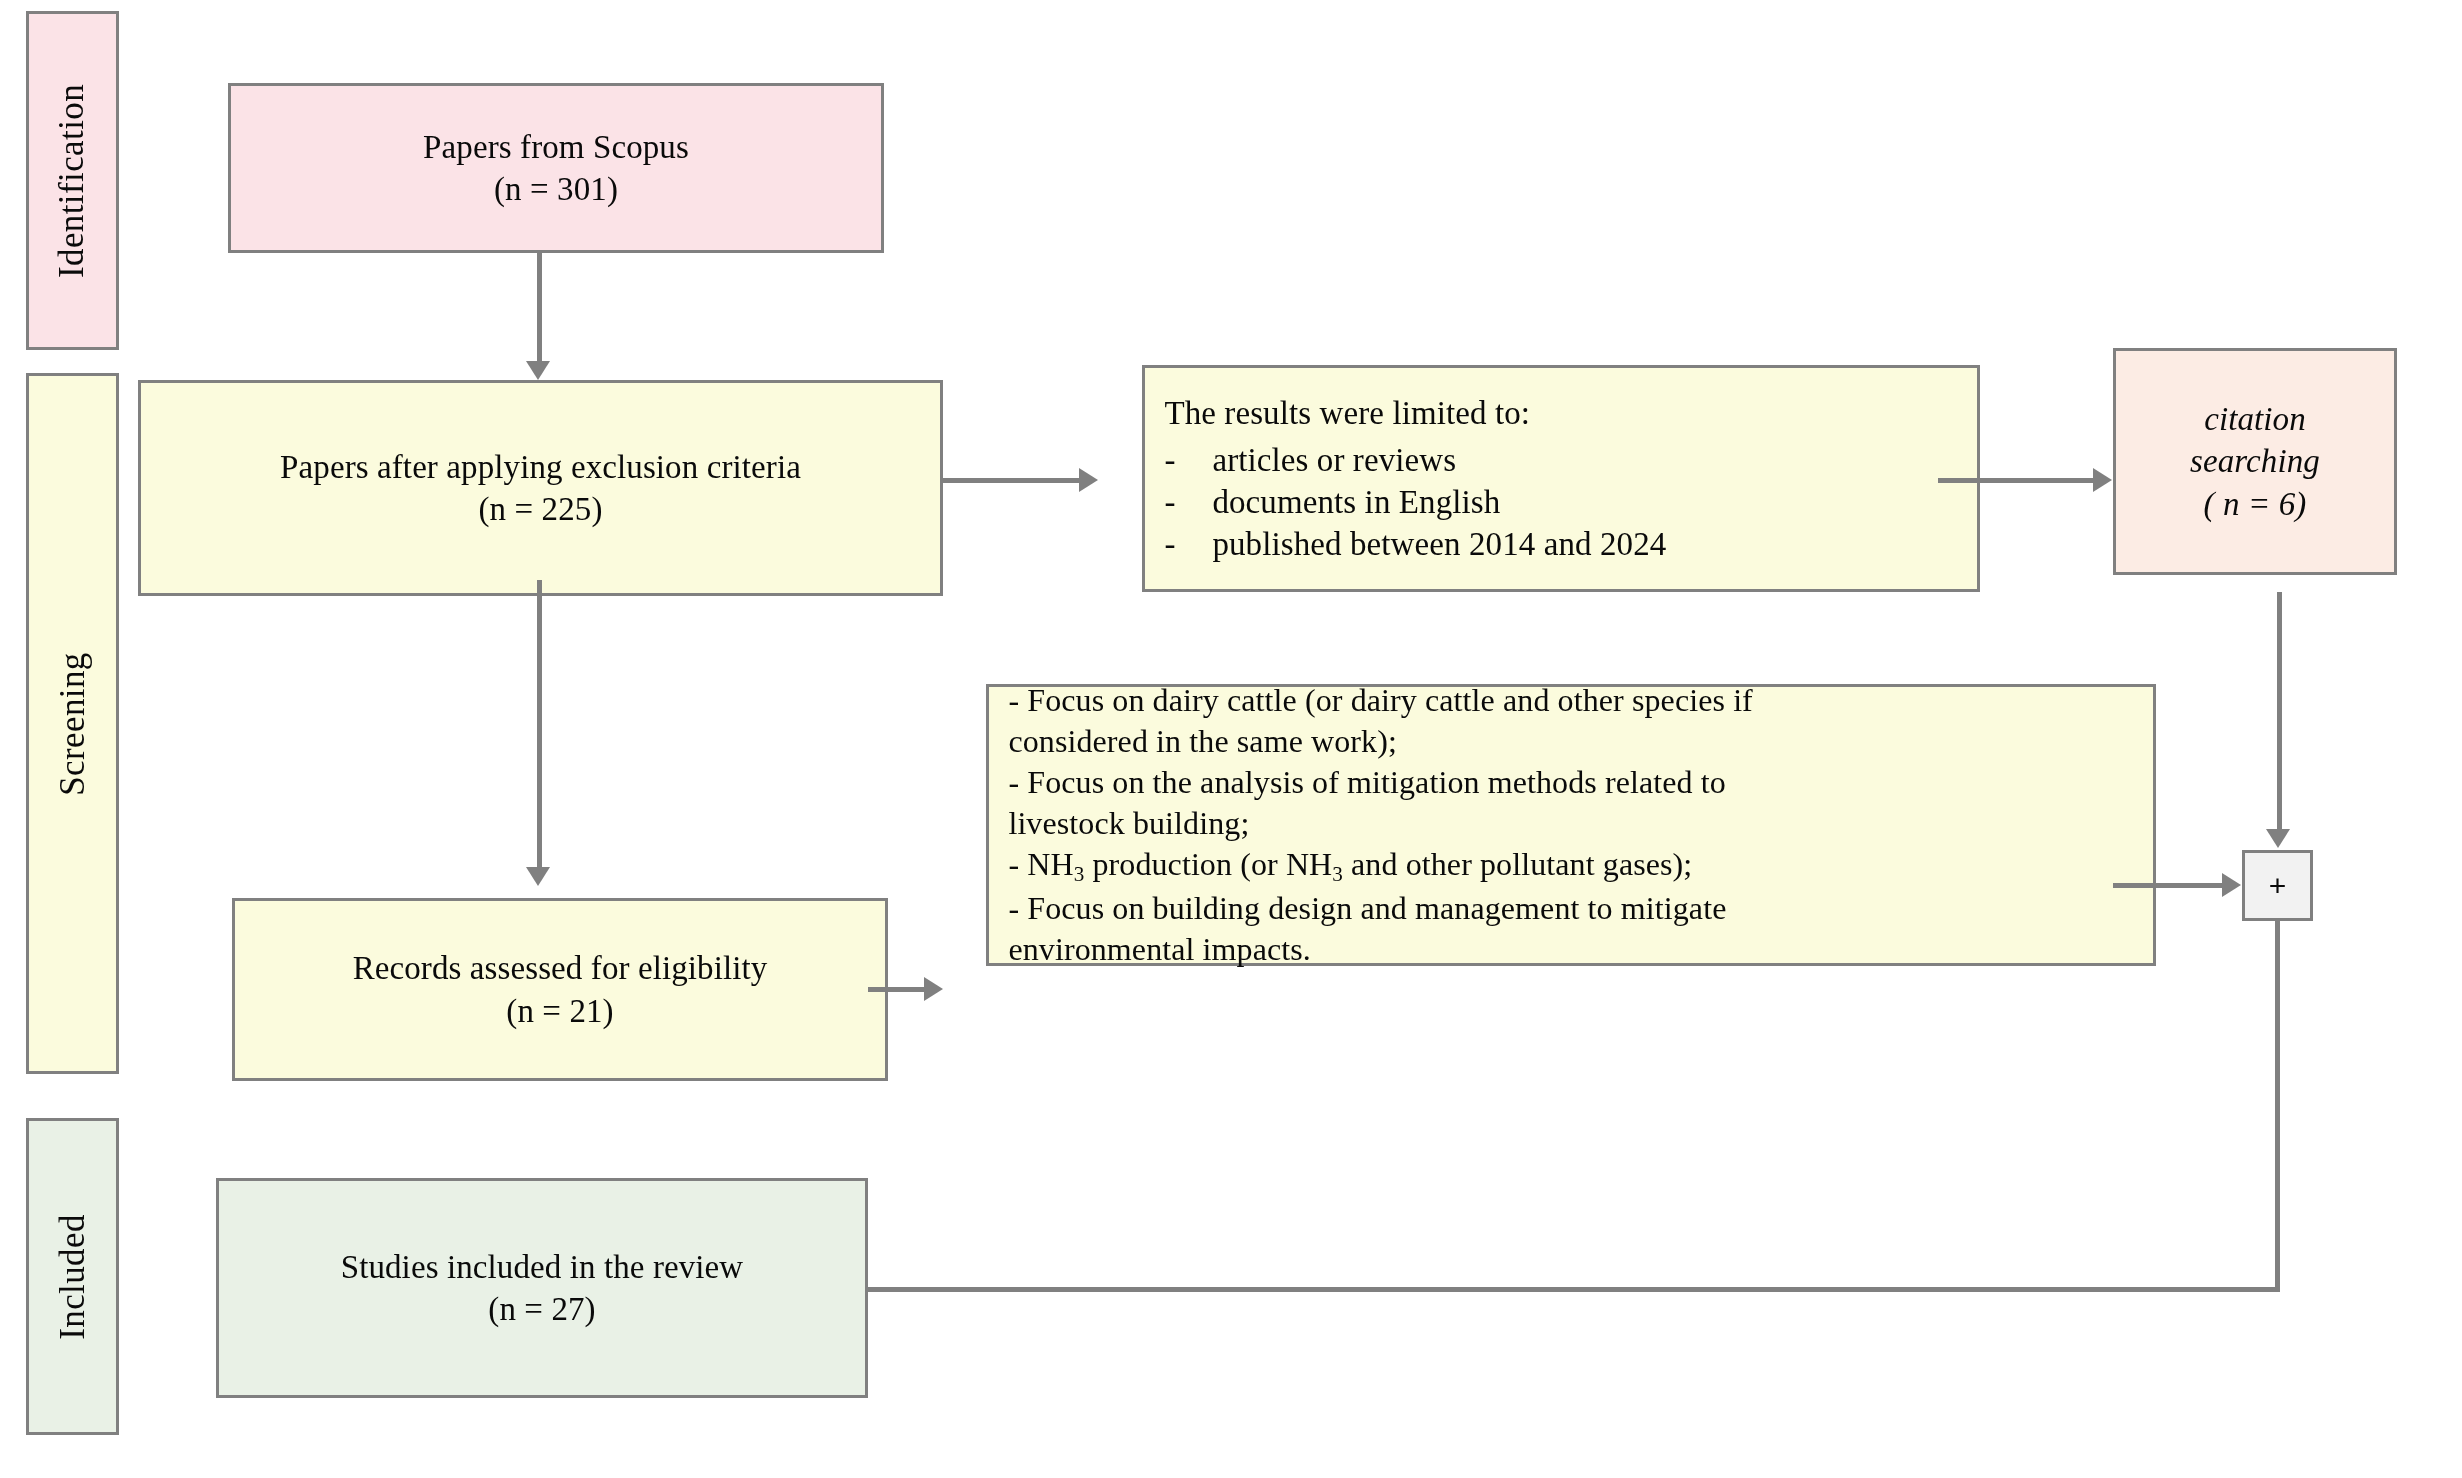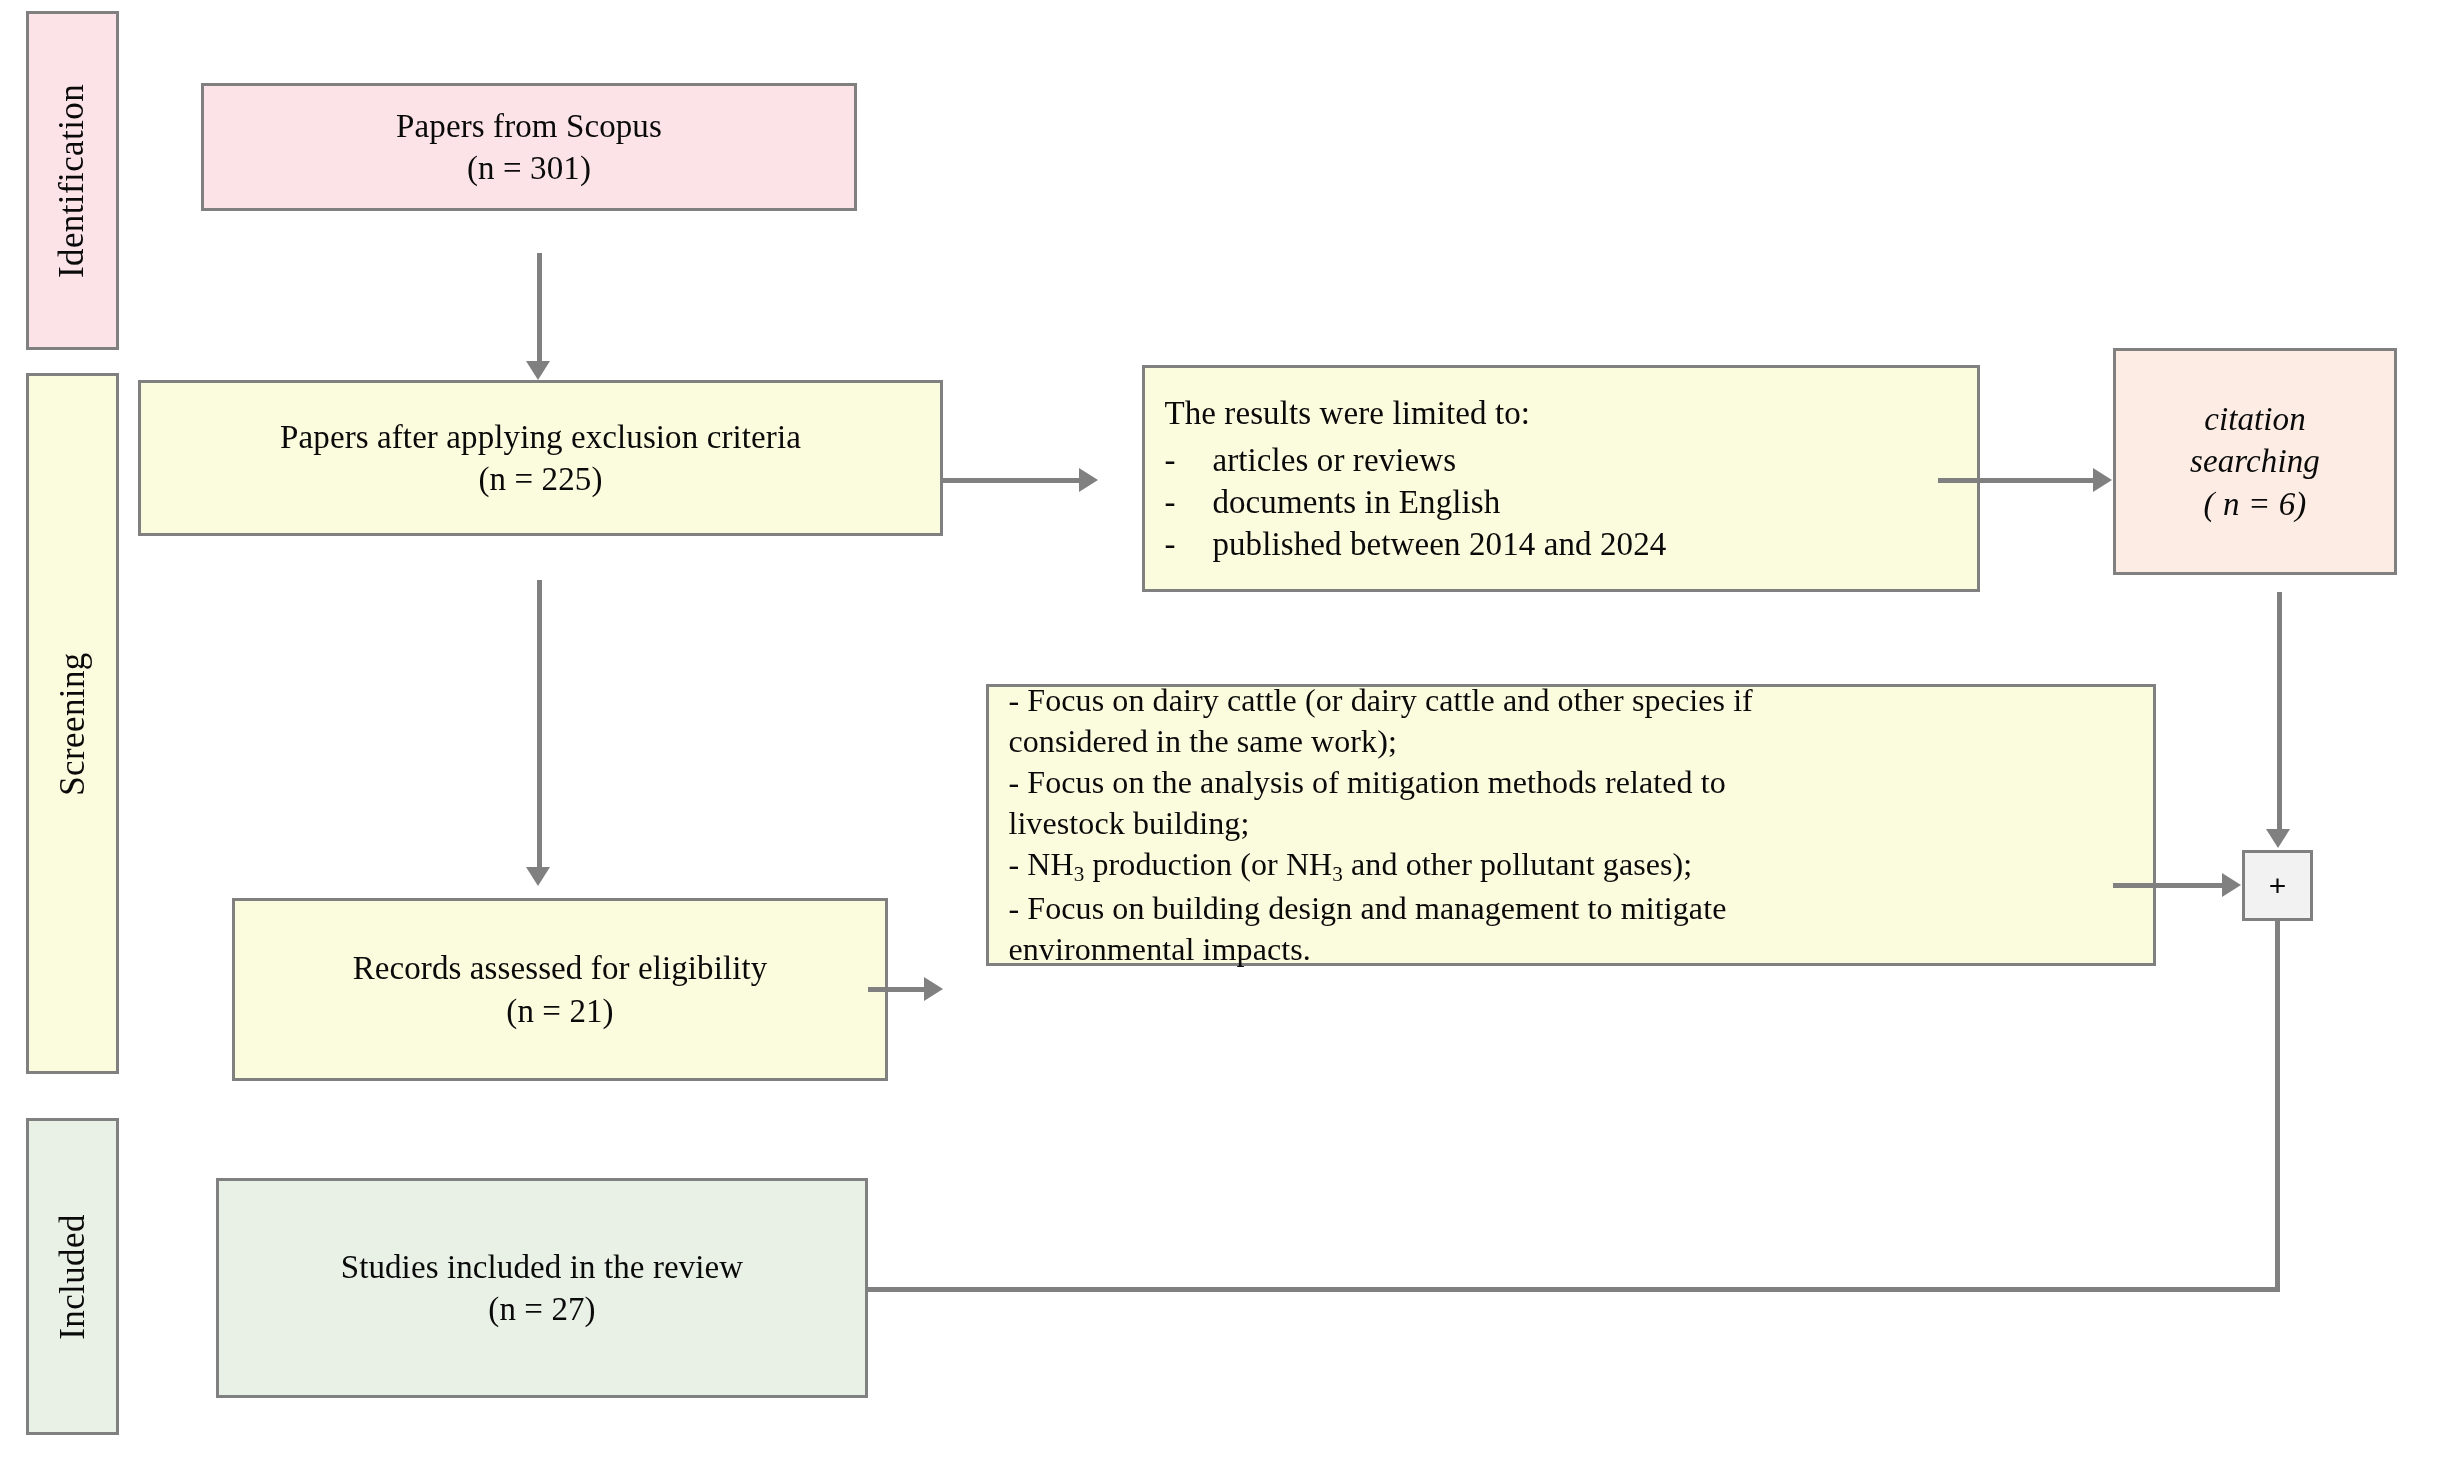--- a/index.html
+++ b/index.html
@@ -114,31 +114,31 @@
   </div>
 
   <div class="stage c-cream" style="left:26px; top:373px; width:93px; height:701px;">
     <span class="vtext">Screening</span>
   </div>
 
   <div class="stage c-mint" style="left:26px; top:1118px; width:93px; height:317px;">
     <span class="vtext">Included</span>
   </div>
 
-  <div class="box c-pink" style="left:201px; top:83px; width:656px; height:128px;">
+  <div class="box c-pink" style="left:228px; top:83px; width:656px; height:170px;">
     <div class="inner">
       <span class="crit-line">Papers from Scopus</span>
       <span class="crit-line">(n = 301)</span>
     </div>
   </div>
 
   <div class="ln v" style="left:537px; top:253px; height:110px;"></div>
   <div class="arrowhead down" style="left:526px; top:361px;"></div>
 
-  <div class="box c-cream" style="left:138px; top:380px; width:805px; height:156px;">
+  <div class="box c-cream" style="left:138px; top:380px; width:805px; height:216px;">
     <div class="inner">
       <span class="crit-line">Papers after applying exclusion criteria</span>
       <span class="crit-line">(n = 225)</span>
     </div>
   </div>
 
   <div class="ln h" style="left:943px; top:478px; width:138px;"></div>
   <div class="arrowhead right" style="left:1079px; top:468px;"></div>
 
   <div class="box c-cream left-align" style="left:1099px; top:365px; width:838px; height:227px;">

